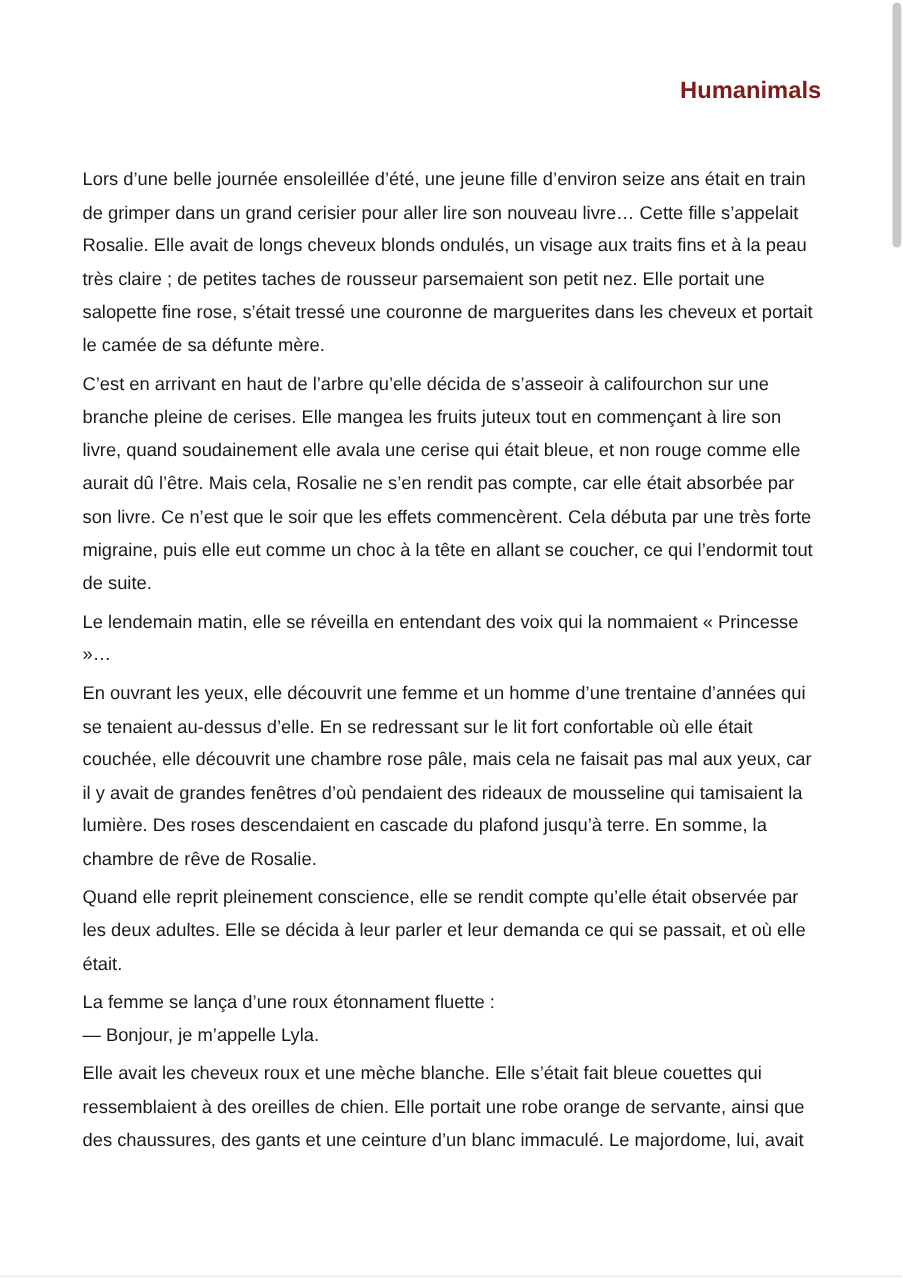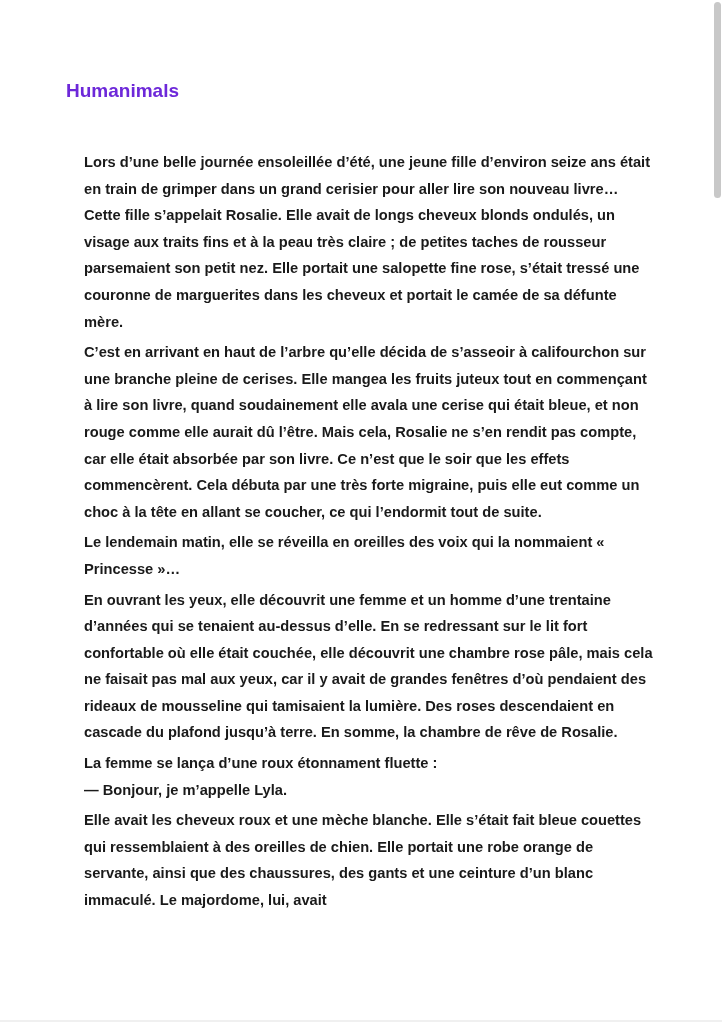--- a/index.html
+++ b/index.html
@@ -18,32 +18,31 @@
   }
   .doc {
     position: absolute;
     left: 66px;
     top: 60px;
     width: 591px;
   }
   .doc-title {
     font-size: 19px;
     font-weight: bold;
-    text-align: left;
+    text-align: right;
     line-height: 26px;
-    margin: 18px 0 45px 0;
-    color: #6d28d9;
+    margin: 0 0 45px 0;
+    color: #7f1d1d;
   }
   .doc p {
     font-size: 14.67px;
     line-height: 26.6px;
-    margin: 0 0 4px 18px;
+    margin: 0 0 4px 0;
     white-space: pre-line;
     text-align: left;
-    font-weight: bold;
   }
   .scrollbar-track {
     position: absolute;
     top: 0;
     right: 0;
     width: 9px;
     height: 1024px;
     background: transparent;
   }
   .scrollbar-thumb {
@@ -67,22 +66,23 @@
 </head>
 <body>
 
 <div class="viewport">
 
   <div class="doc">
     <h1 class="doc-title">Humanimals</h1>
 
     <p>Lors d’une belle journée ensoleillée d’été, une jeune fille d’environ seize ans était en train de grimper dans un grand cerisier pour aller lire son nouveau livre… Cette fille s’appelait Rosalie. Elle avait de longs cheveux blonds ondulés, un visage aux traits fins et à la peau très claire ; de petites taches de rousseur parsemaient son petit nez. Elle portait une salopette fine rose, s’était tressé une couronne de marguerites dans les cheveux et portait le camée de sa défunte mère.</p>
     <p>C’est en arrivant en haut de l’arbre qu’elle décida de s’asseoir à califourchon sur une branche pleine de cerises. Elle mangea les fruits juteux tout en commençant à lire son livre, quand soudainement elle avala une cerise qui était bleue, et non rouge comme elle aurait dû l’être. Mais cela, Rosalie ne s’en rendit pas compte, car elle était absorbée par son livre. Ce n’est que le soir que les effets commencèrent. Cela débuta par une très forte migraine, puis elle eut comme un choc à la tête en allant se coucher, ce qui l’endormit tout de suite.</p>
-    <p>Le lendemain matin, elle se réveilla en oreilles des voix qui la nommaient « Princesse »…</p>
+    <p>Le lendemain matin, elle se réveilla en entendant des voix qui la nommaient « Princesse »…</p>
     <p>En ouvrant les yeux, elle découvrit une femme et un homme d’une trentaine d’années qui se tenaient au-dessus d’elle. En se redressant sur le lit fort confortable où elle était couchée, elle découvrit une chambre rose pâle, mais cela ne faisait pas mal aux yeux, car il y avait de grandes fenêtres d’où pendaient des rideaux de mousseline qui tamisaient la lumière. Des roses descendaient en cascade du plafond jusqu’à terre. En somme, la chambre de rêve de Rosalie.</p>
+    <p>Quand elle reprit pleinement conscience, elle se rendit compte qu’elle était observée par les deux adultes. Elle se décida à leur parler et leur demanda ce qui se passait, et où elle était.</p>
     <p>La femme se lança d’une roux étonnament fluette :
 — Bonjour, je m’appelle Lyla.</p>
     <p>Elle avait les cheveux roux et une mèche blanche. Elle s’était fait bleue couettes qui ressemblaient à des oreilles de chien. Elle portait une robe orange de servante, ainsi que des chaussures, des gants et une ceinture d’un blanc immaculé. Le majordome, lui, avait</p>
   </div>
 
   <div class="scrollbar-track">
     <div class="scrollbar-thumb"></div>
   </div>
 
   <div class="page-edge"></div>

